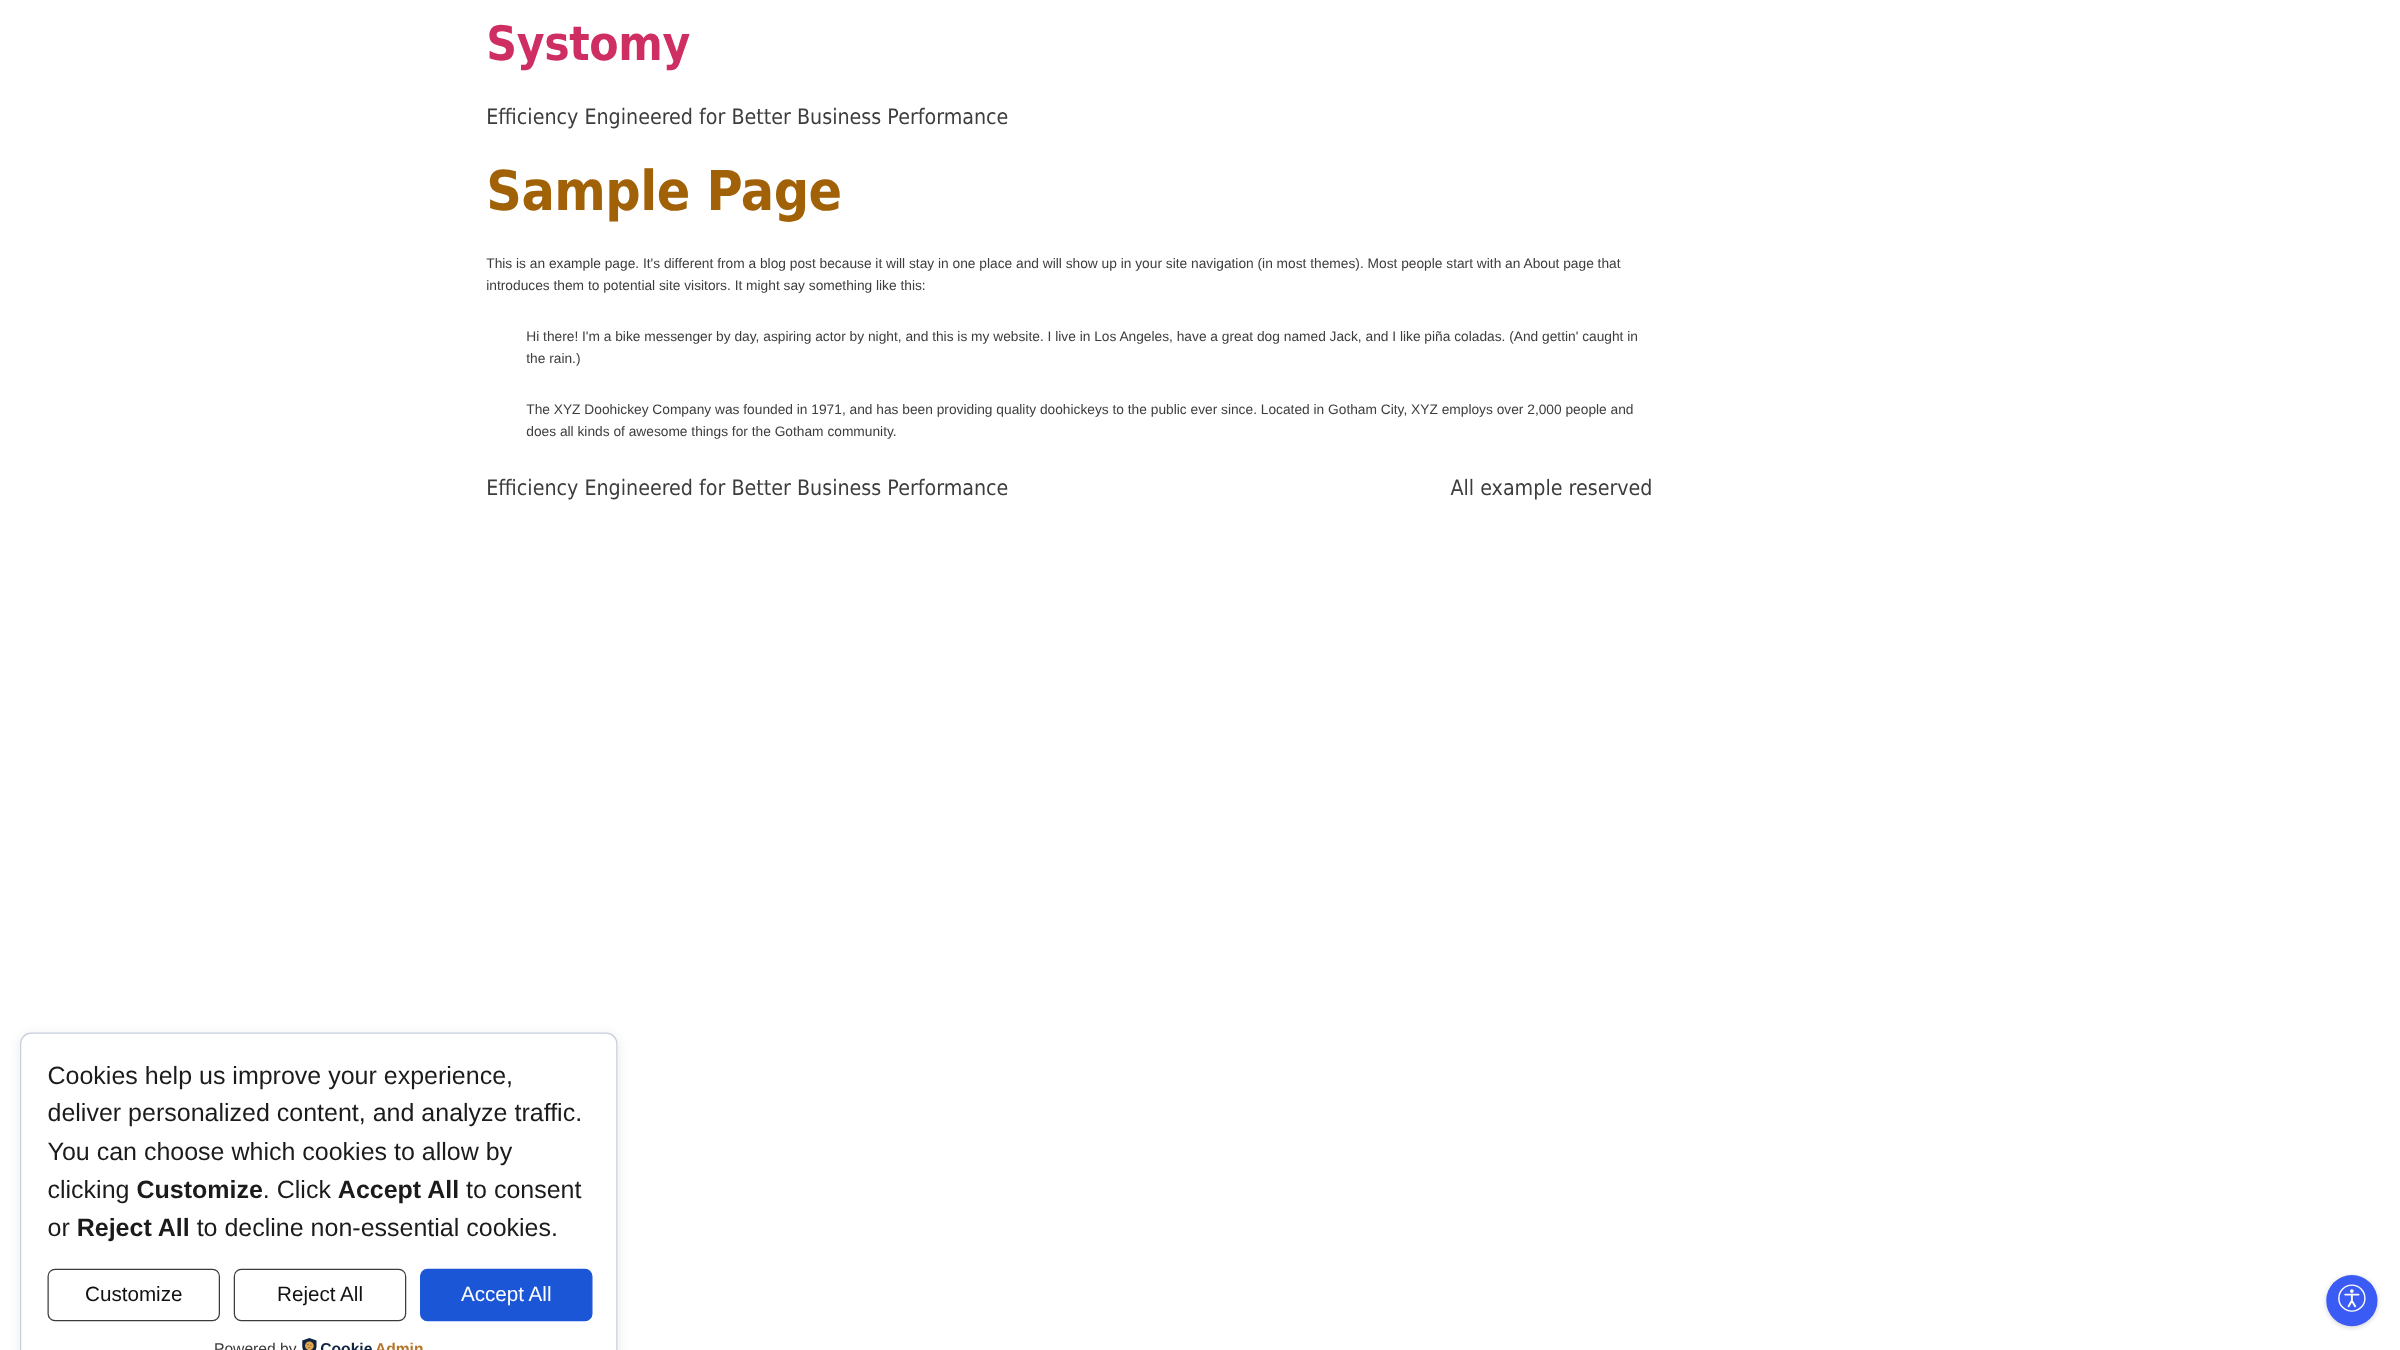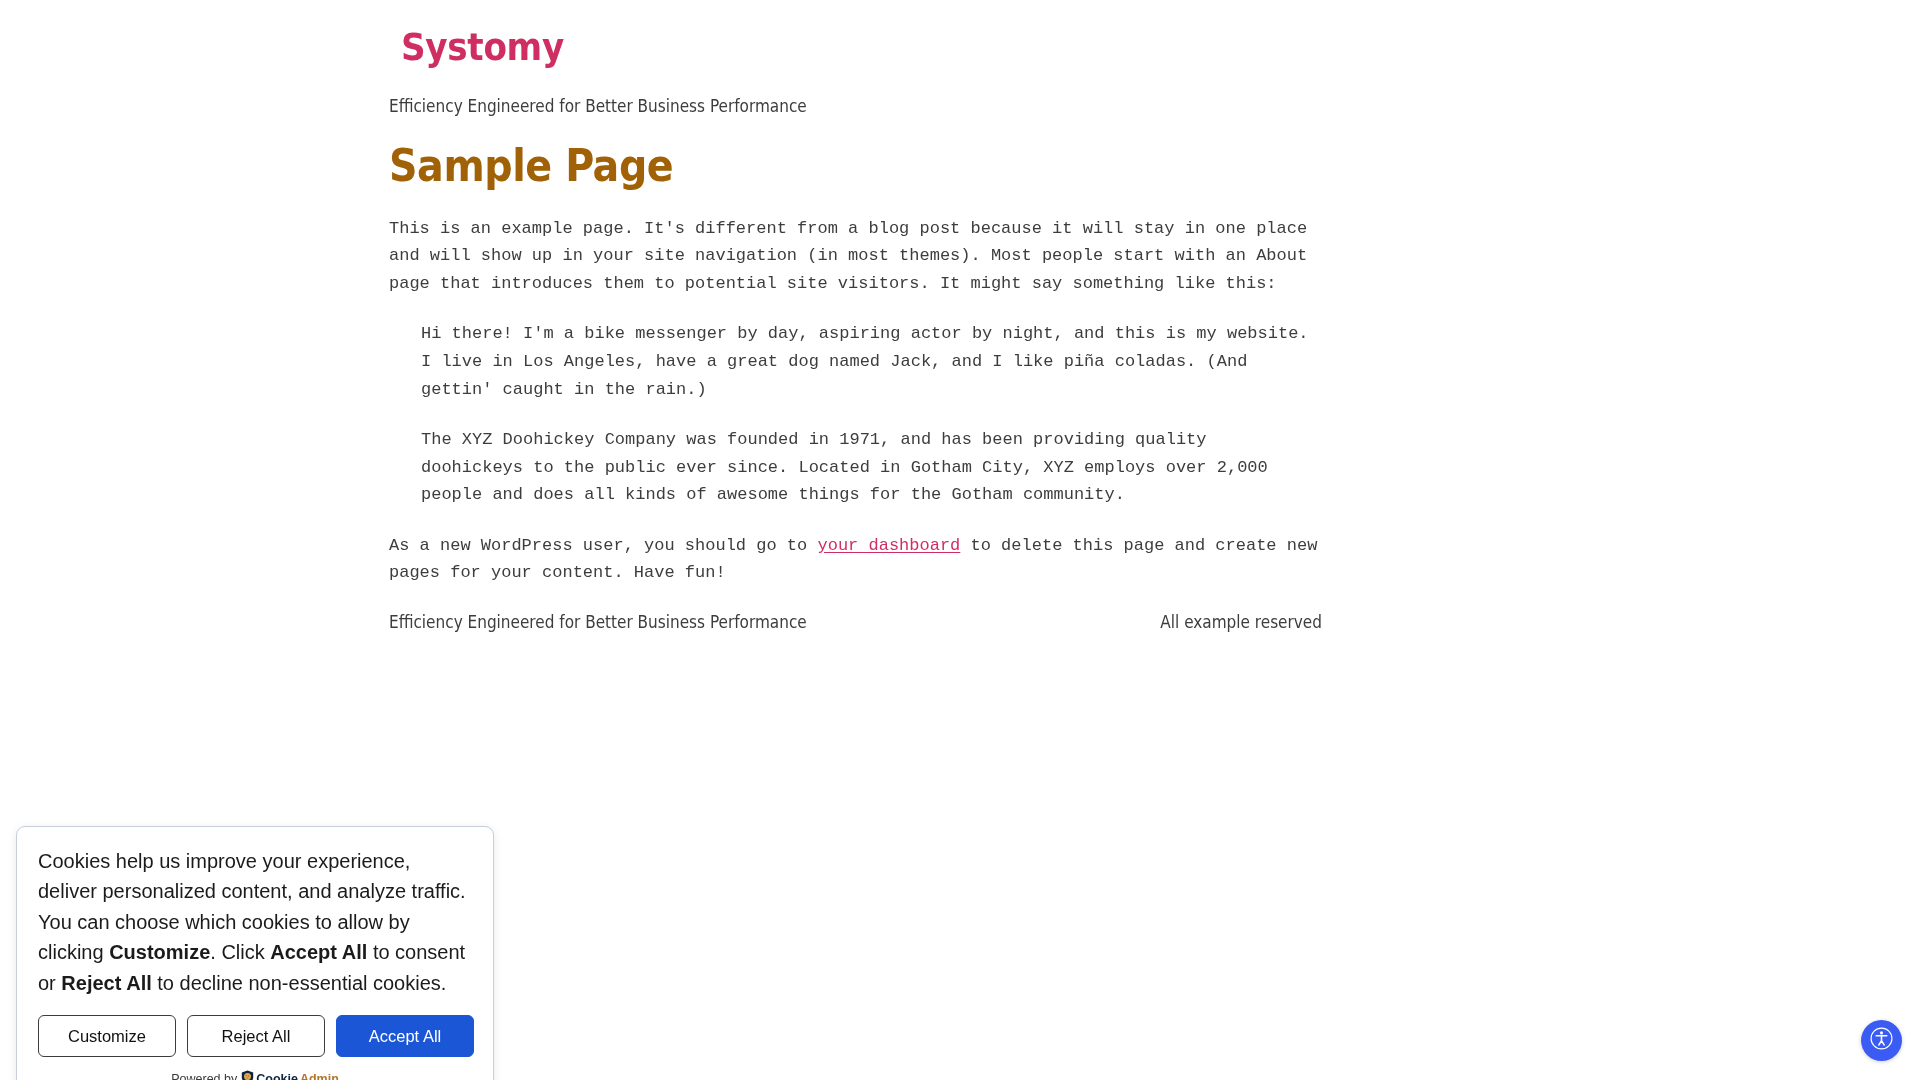--- a/index.html
+++ b/index.html
@@ -33,21 +33,21 @@
 
   
   .site-header { padding-top: 14px; }
   .site-title {
     font-family: "DejaVu Sans Condensed", "Liberation Sans Narrow", "Liberation Sans", sans-serif;
     font-size: 38px;
     font-weight: 700;
     line-height: 1.15;
     letter-spacing: -0.3px;
     color: #cf2e63;
-    margin: 12px;
+    margin: 0;
     cursor: pointer;
   }
   .site-tagline {
     font-family: "DejaVu Sans Condensed", "Liberation Sans Narrow", "Liberation Sans", sans-serif;
     font-size: 17px;
     font-weight: 400;
     line-height: 1.4;
     color: #3d3d3d;
     margin: 25px 0 0 0;
   }
@@ -58,22 +58,22 @@
     font-family: "DejaVu Sans Condensed", "Liberation Sans Narrow", "Liberation Sans", sans-serif;
     font-size: 44px;
     font-weight: 700;
     letter-spacing: -0.4px;
     line-height: 1.1;
     color: #a16207;
     margin: 0;
   }
   .entry-content { margin-top: 24px; }
   .entry-content p {
-    font-family: Liberation Mono, monospace;
-    font-size: 17px;
+    font-family: Liberation Sans, sans-serif;
+    font-size: 11px;
     line-height: 1.62;
     color: #3d3d3d;
     margin: 0 0 23px 0;
     max-width: 935px;
   }
   .entry-content blockquote {
     margin: 14px 0 23px 0;
     padding: 0 0 0 32px;
   }
   .entry-content blockquote p {
@@ -216,21 +216,20 @@
 
         <blockquote>
           <p>Hi there! I'm a bike messenger by day, aspiring actor by night, and this is my website. I live in Los Angeles, have a great dog named Jack, and I like piña coladas. (And gettin' caught in the rain.)</p>
         </blockquote>
 
 
         <blockquote>
           <p>The XYZ Doohickey Company was founded in 1971, and has been providing quality doohickeys to the public ever since. Located in Gotham City, XYZ employs over 2,000 people and does all kinds of awesome things for the Gotham community.</p>
         </blockquote>
 
-        <p><span>As a new WordPress user, you should go to </span><a class="dashboard-link" href="#">your dashboard</a><span> to delete this page and create new pages for your content. Have fun!</span></p>
       </div>
     </article>
 
     <footer class="site-footer">
       <span>Efficiency Engineered for Better Business Performance</span>
       <span>All example reserved</span>
     </footer>
 
   </div>
 

